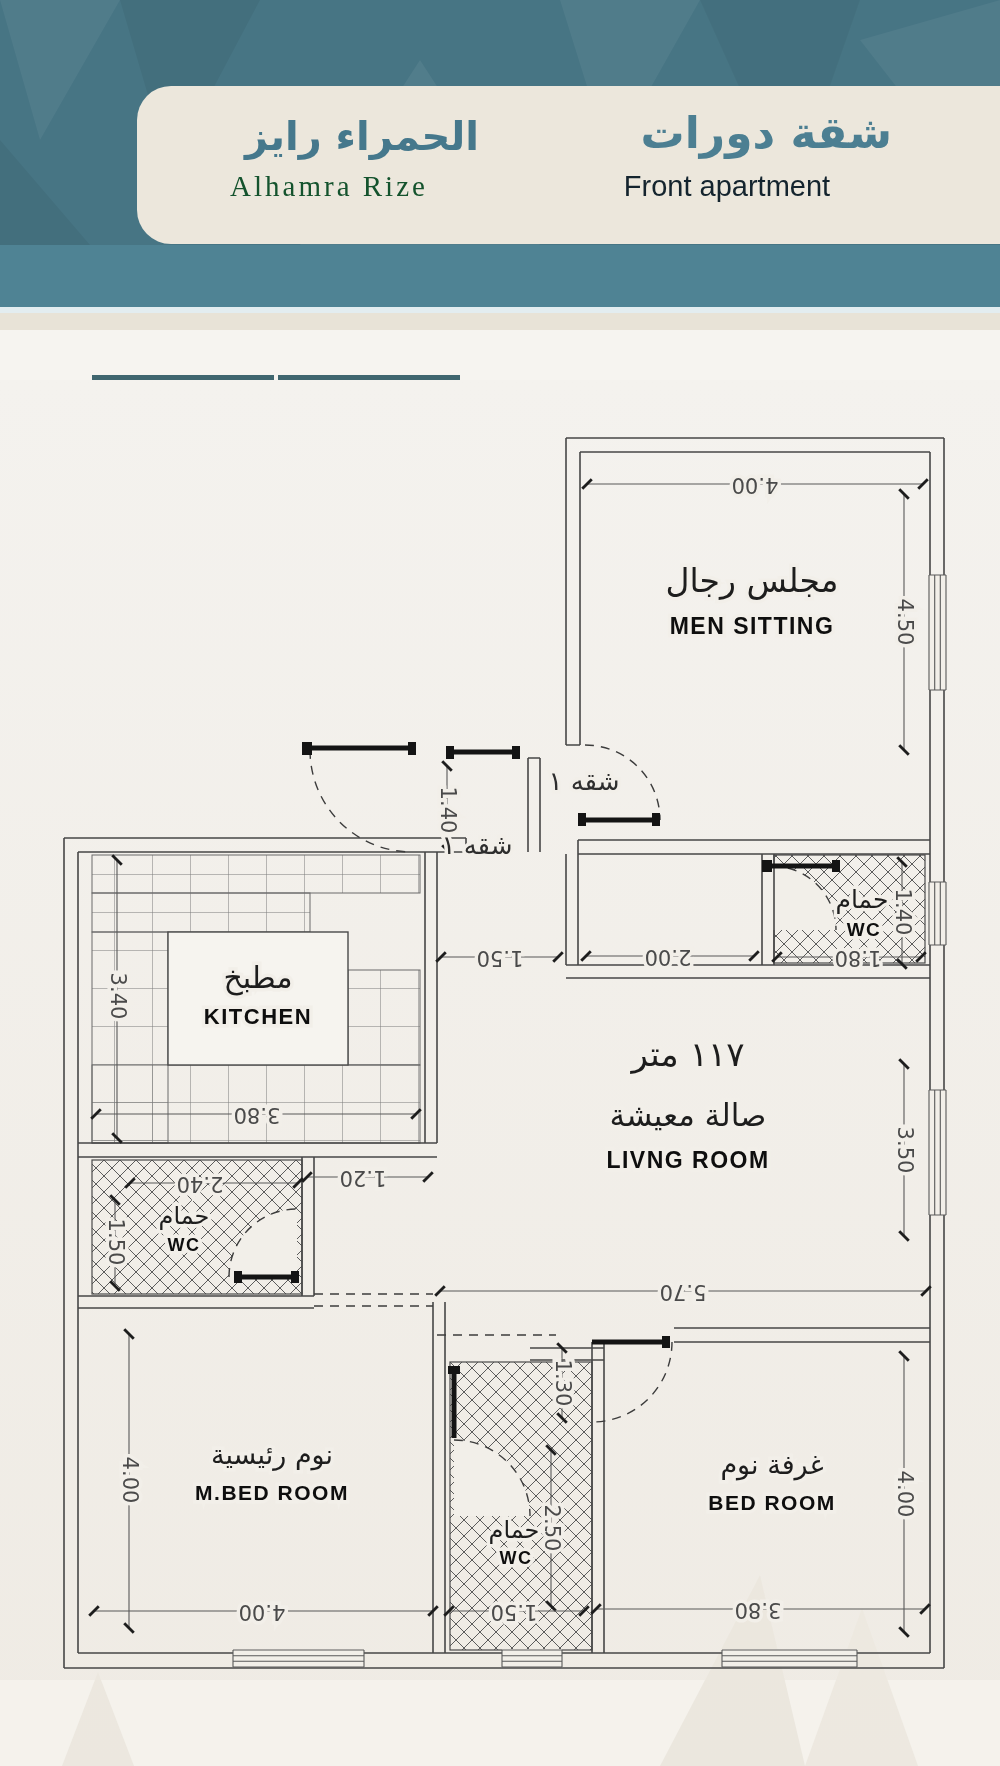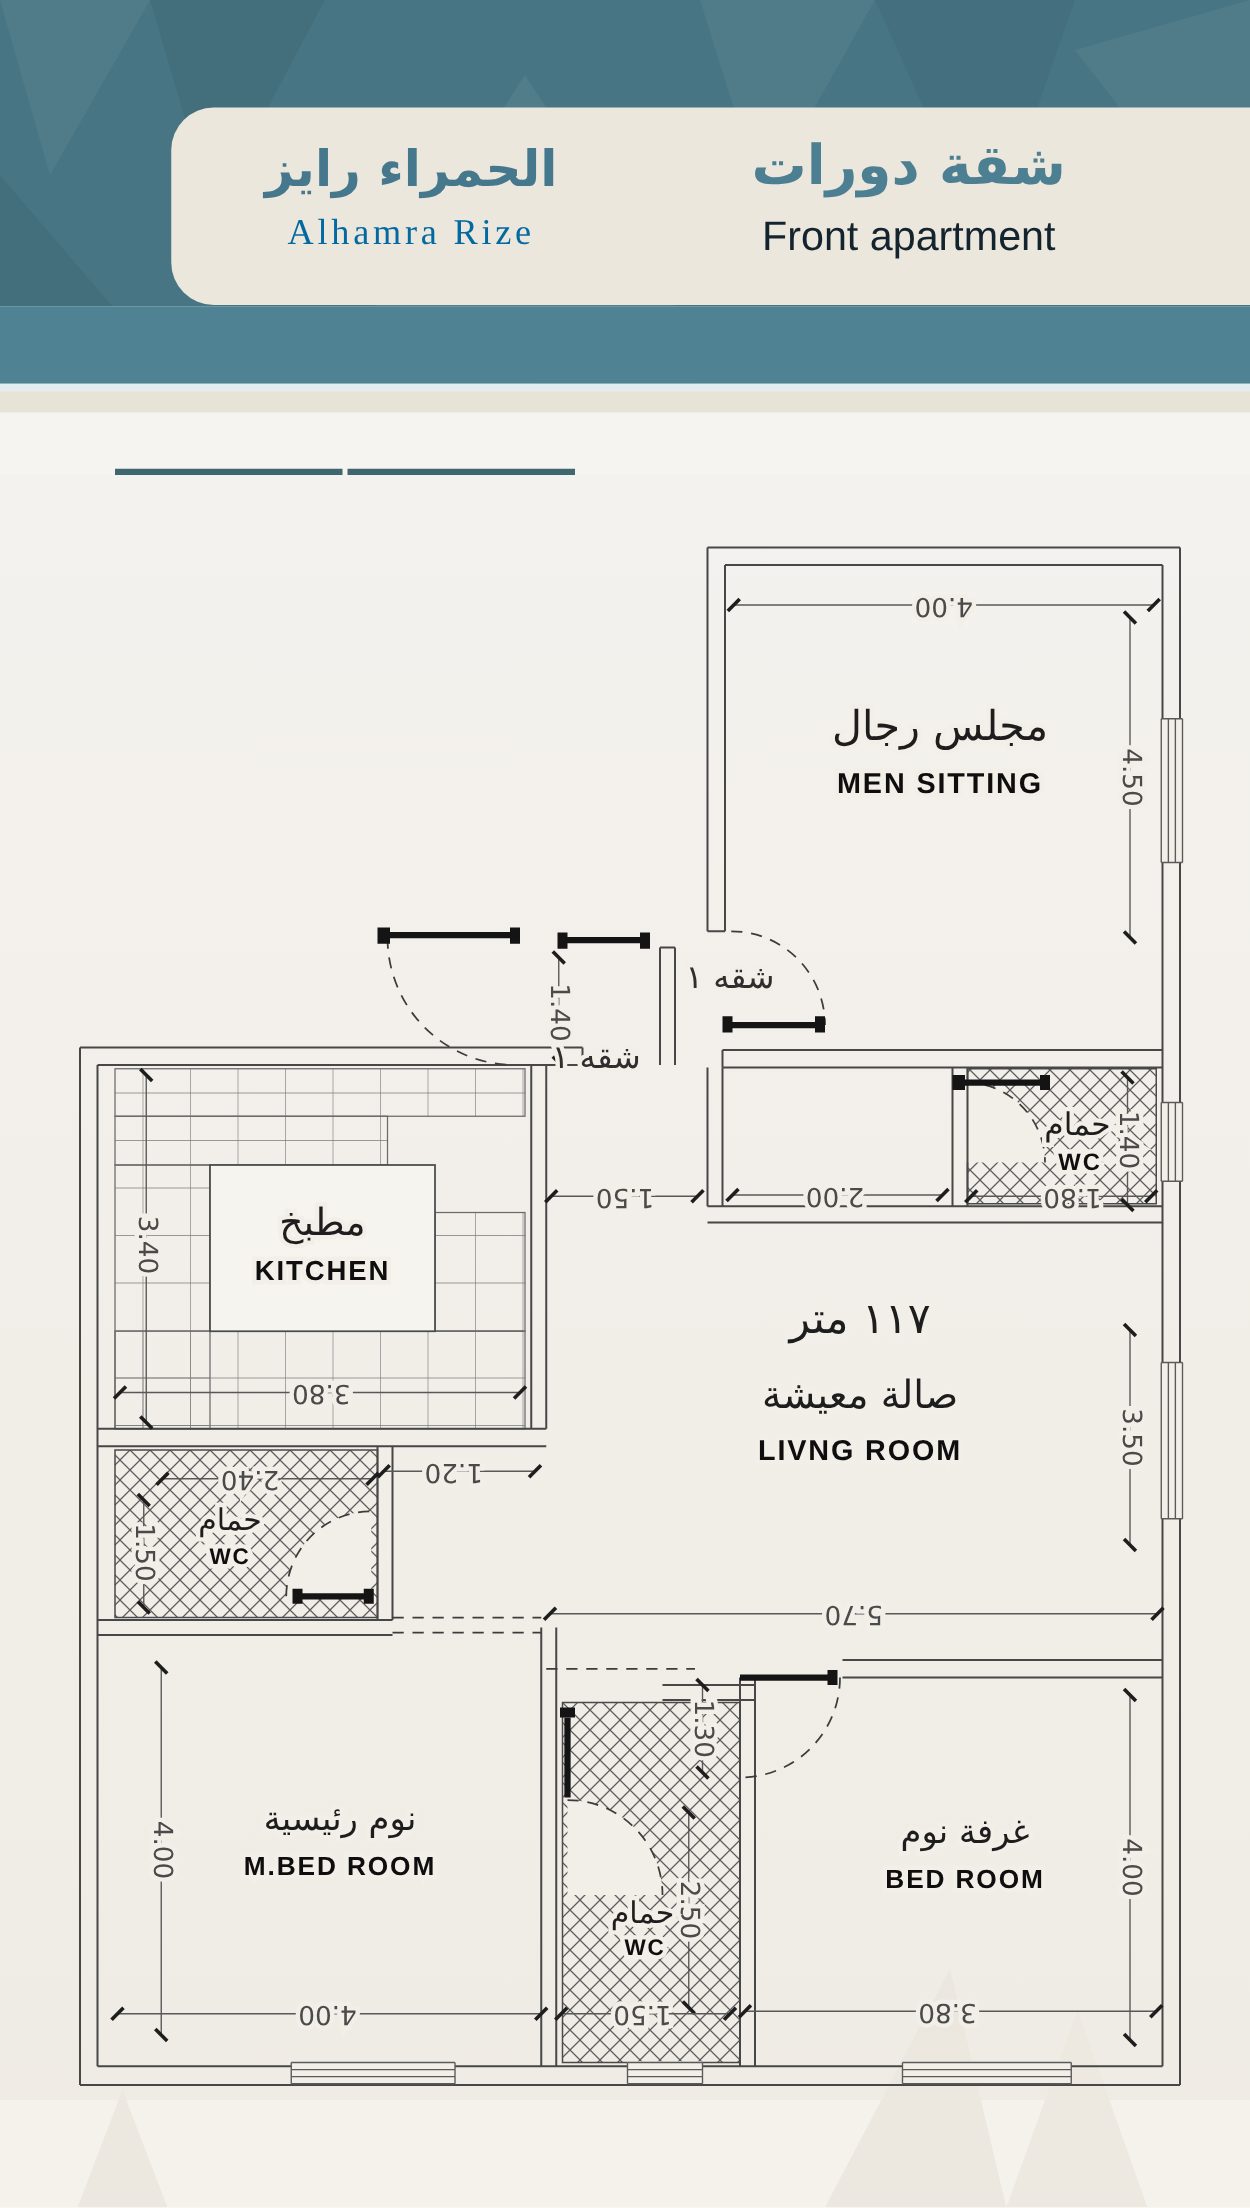--- a/index.html
+++ b/index.html
@@ -8,27 +8,27 @@
   
   .band1{position:absolute;left:0;top:0;width:1000px;height:245px;background:#477584;}
   .band2{position:absolute;left:0;top:245px;width:1000px;height:62px;background:#4f8394;}
   .hairline{position:absolute;left:0;top:307px;width:1000px;height:6px;background:#e3edf0;}
   .creamstrip{position:absolute;left:0;top:313px;width:1000px;height:17px;background:#e8e3d7;}
   .bandsvg{position:absolute;left:0;top:0;}
   
   .titlebox{position:absolute;left:137px;top:86px;width:863px;height:158px;
             background:#ece7dc;border-radius:34px 0 0 34px;}
   .t-group{position:absolute;text-align:center;}
-  .t-ar{font-weight:bold;color:#45788c;}
+  .t-ar{font-weight:bold;color:#45788c;text-align:right;}
   .t-left{left:42px;top:22px;width:300px;}
   .t-left .t-ar{font-size:40px;line-height:56px;}
-  .t-left .t-en{font-family:"Liberation Serif",serif;font-size:29px;letter-spacing:3px;color:#0369a1;margin-top:6px;}
+  .t-left .t-en{font-family:"Liberation Serif",serif;font-size:29px;letter-spacing:3px;color:#14532d;margin-top:6px;}
   .t-right{left:425px;top:16px;width:330px;}
   .t-right .t-ar{font-size:44px;line-height:62px;color:#4c7f92;}
-  .t-right .t-en{font-family:"Liberation Sans",sans-serif;font-size:33px;color:#14242e;margin-top:6px;}
+  .t-right .t-en{font-family:"Liberation Sans",sans-serif;font-size:29px;color:#14242e;margin-top:6px;}
   
   .stat{position:absolute;top:375px;width:182px;}
   .stat .hd{height:52px;background:#40666f;color:#dcebed;font-size:22px;
             display:flex;align-items:center;justify-content:center;}
   .stat .vl{height:58px;margin-top:2px;background:#6d96a1;color:#fff;
             display:flex;align-items:center;justify-content:center;gap:7px;direction:rtl;}
   .stat .num{font-size:33px;font-weight:bold;}
   .stat .unit{font-size:15px;}
   .stat-left{left:92px;}
   .stat-right{left:278px;}

